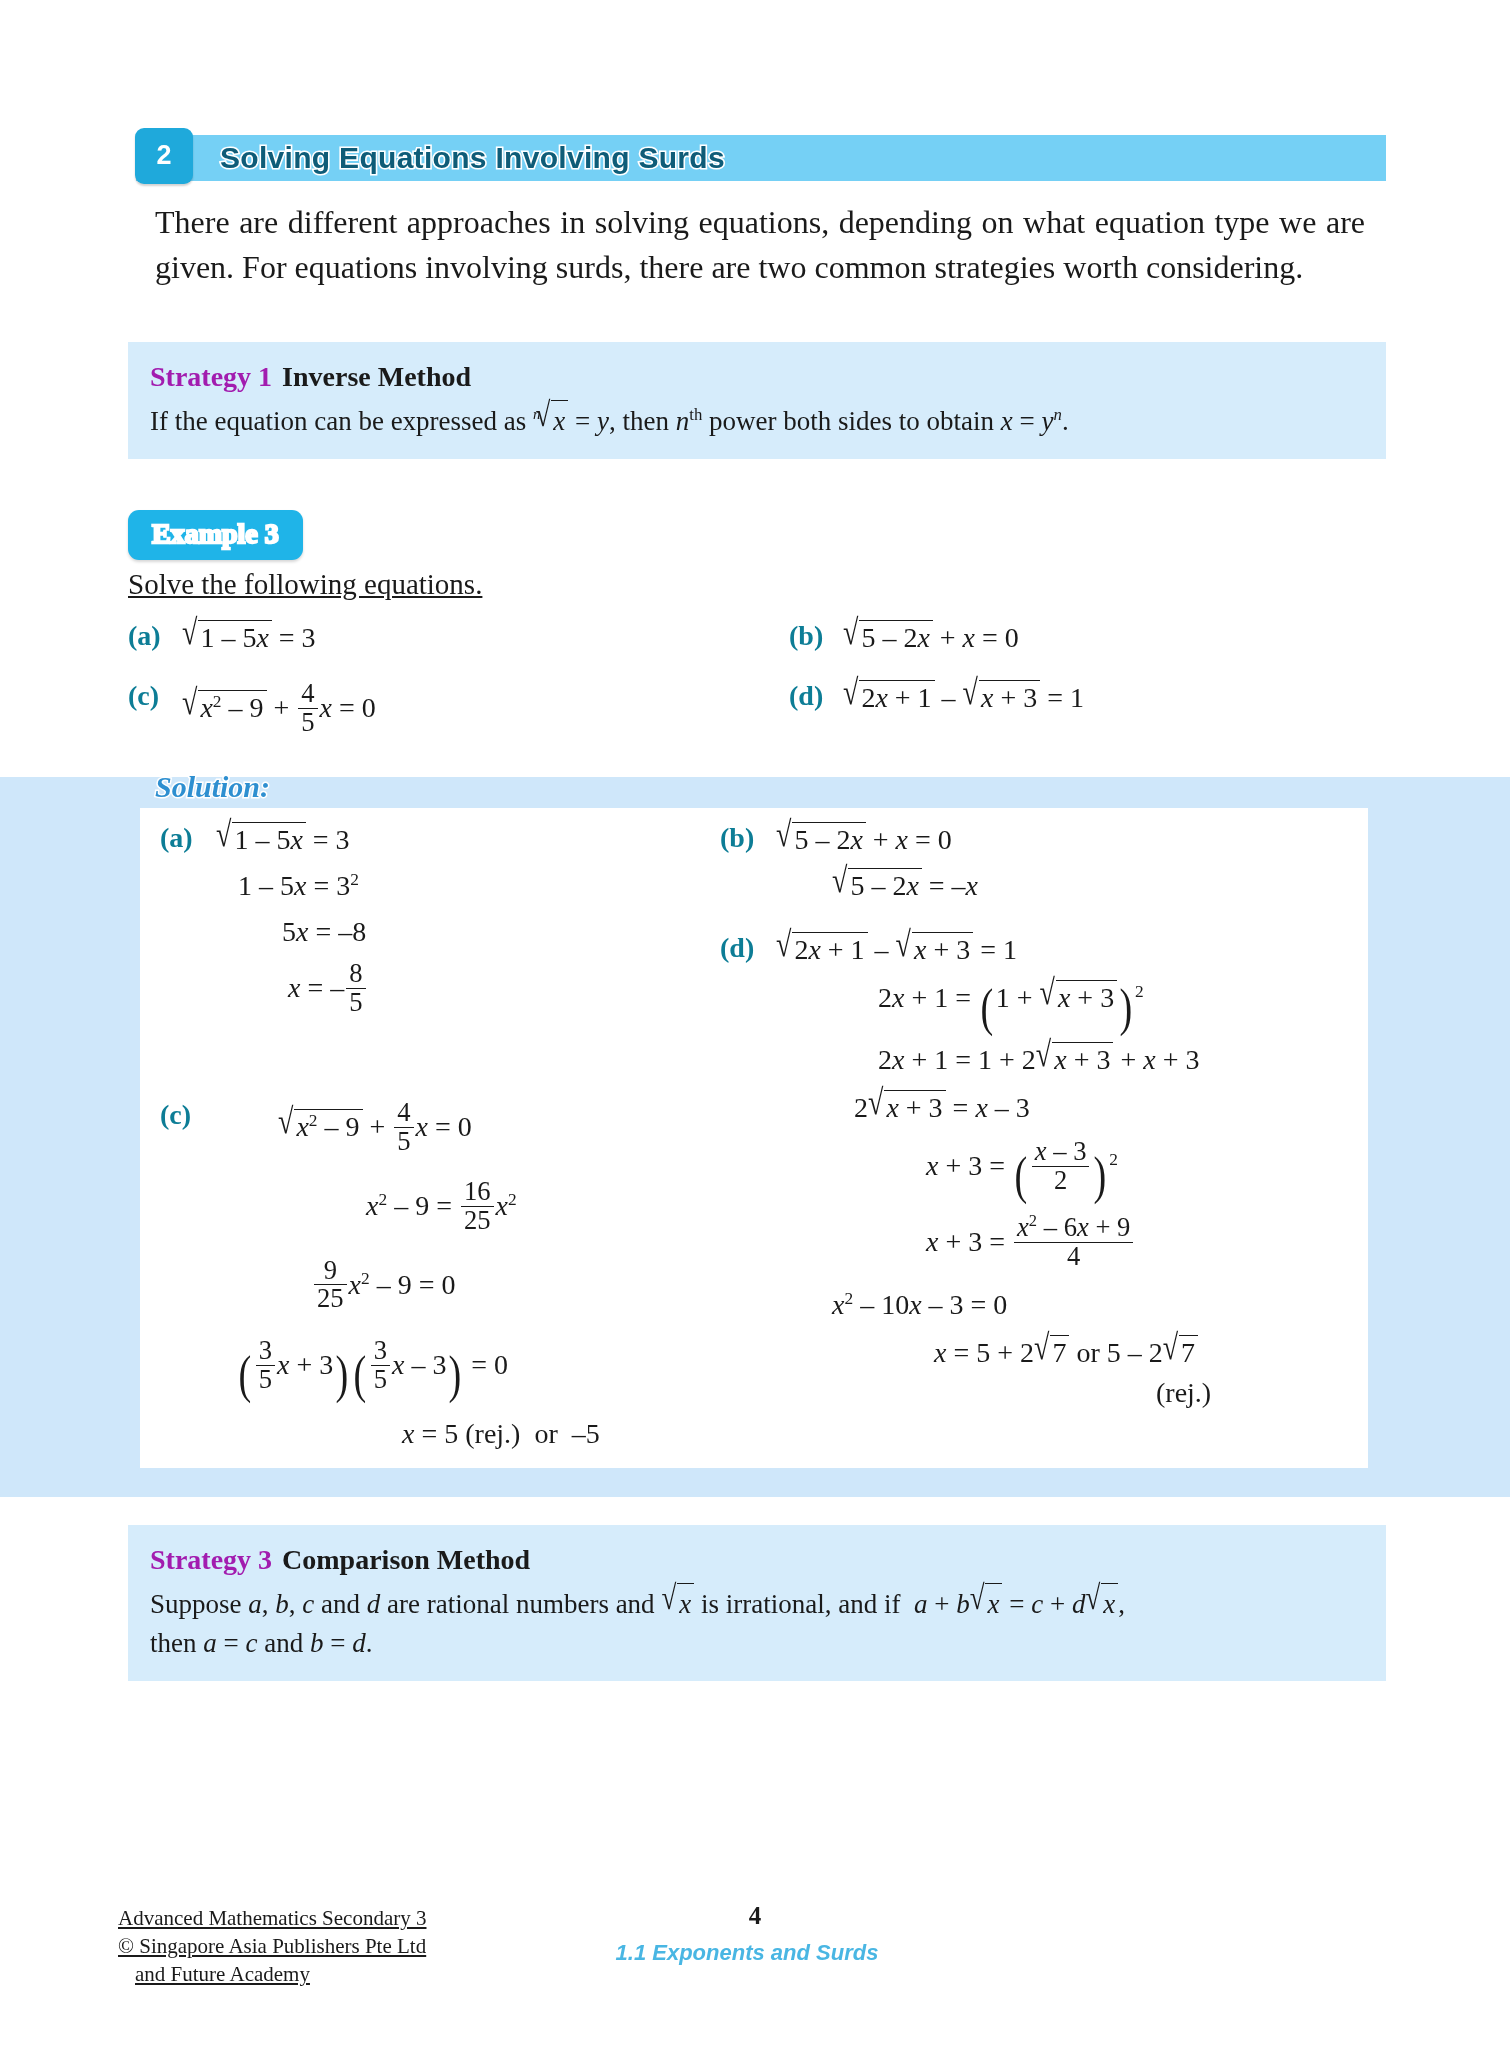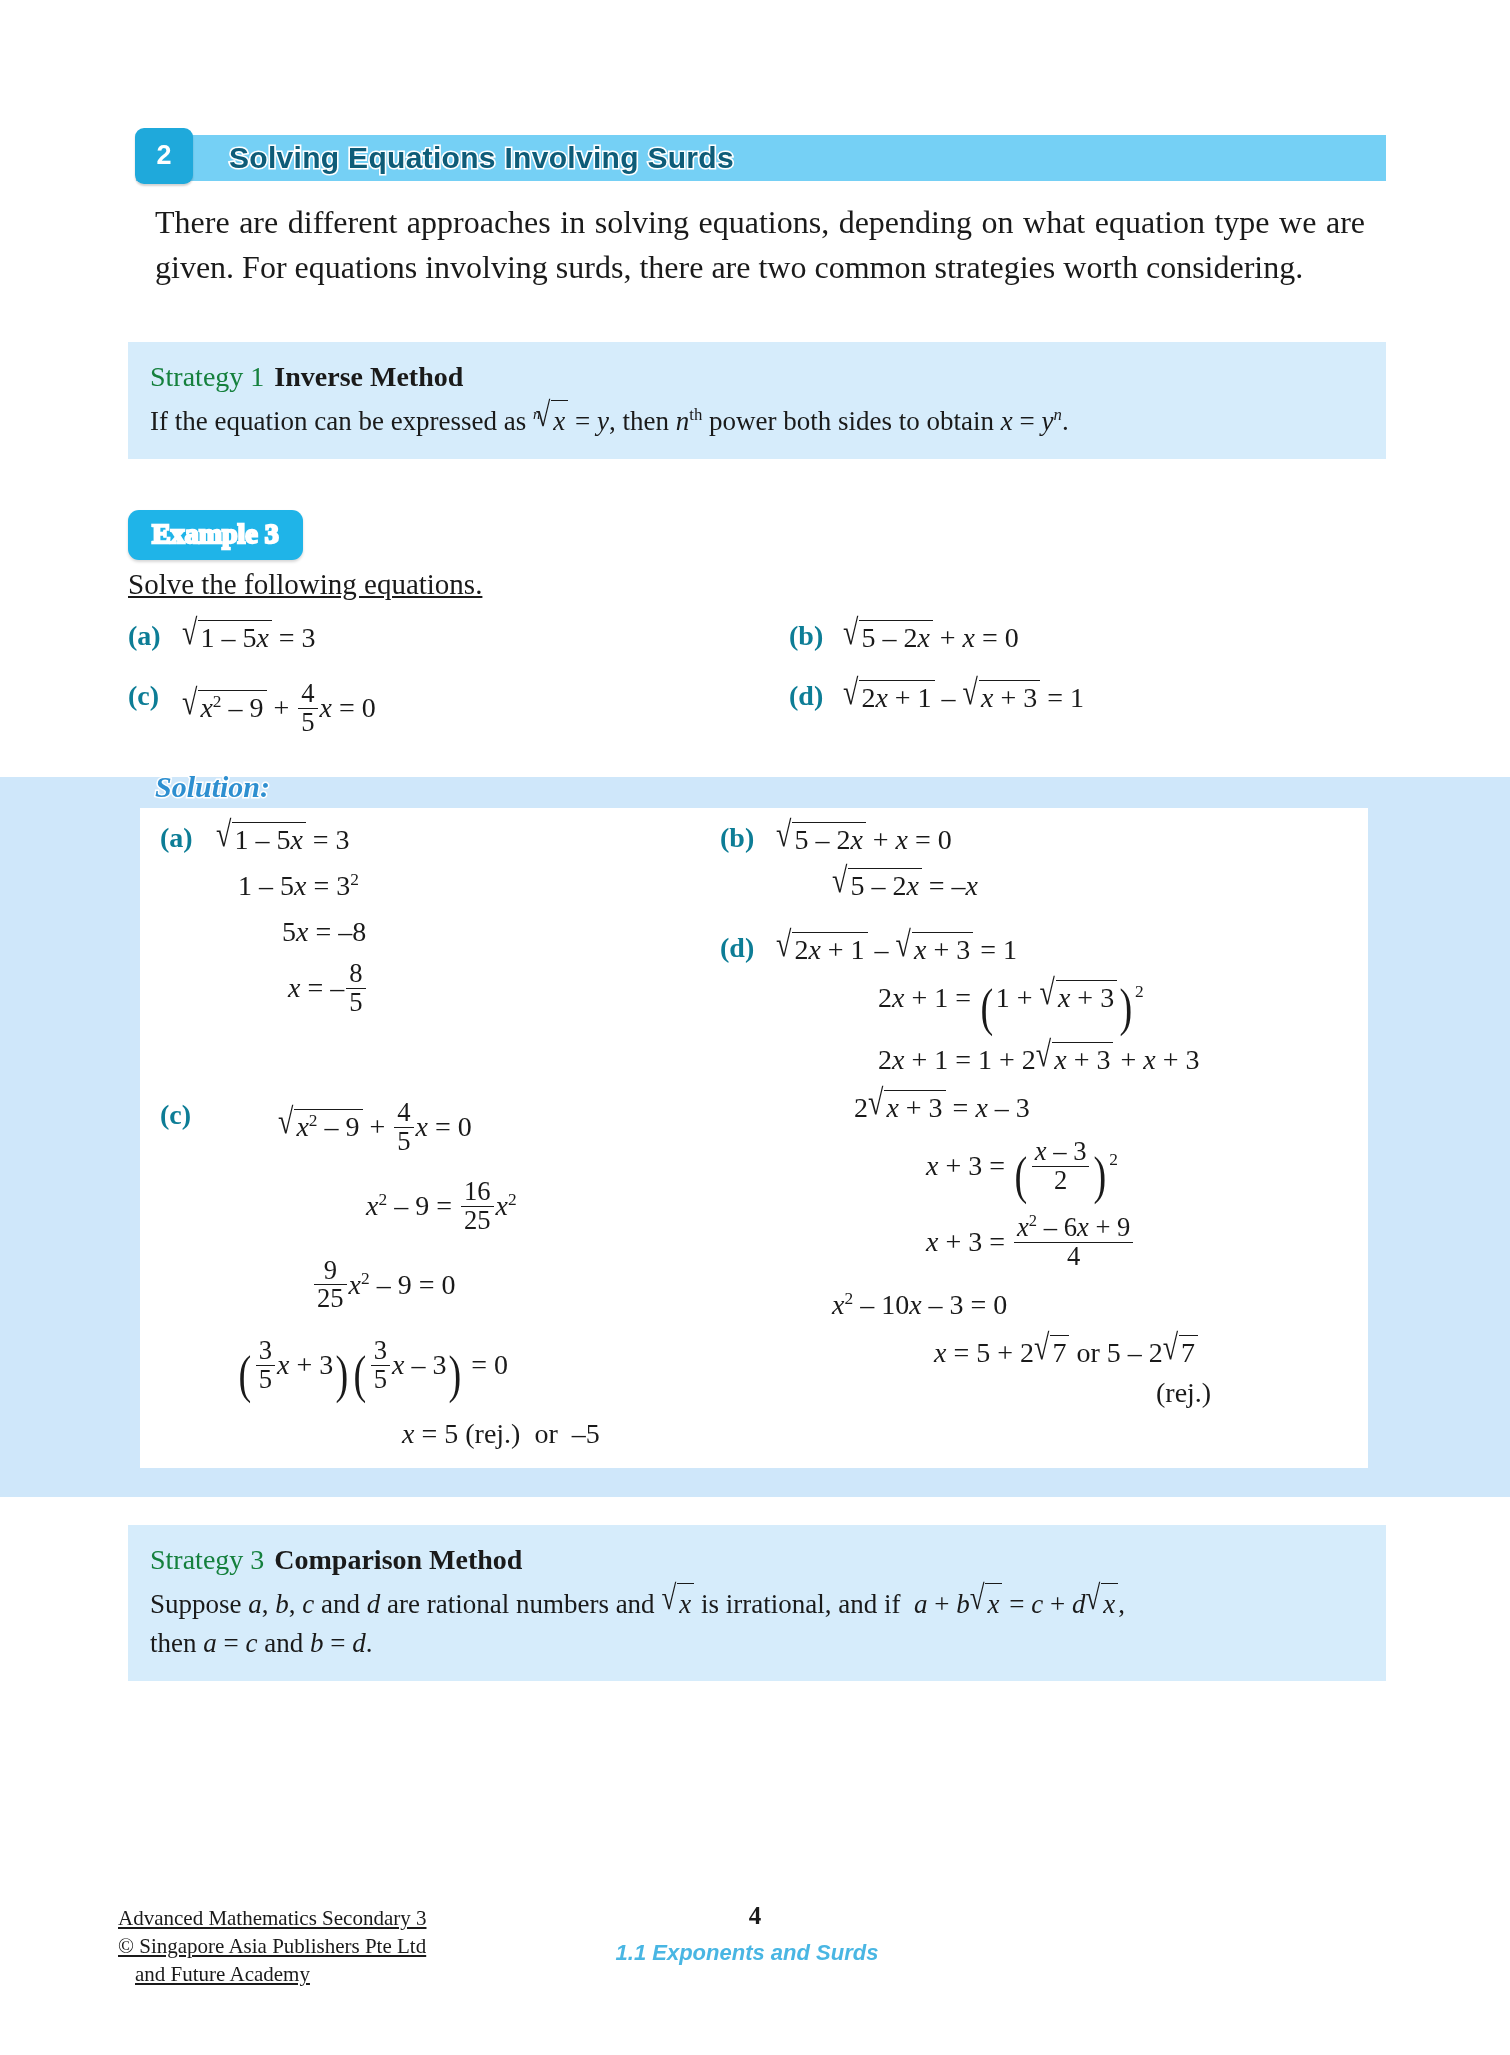--- a/index.html
+++ b/index.html
@@ -75,21 +75,21 @@
     width:58px; height:56px; margin-top:-5px; margin-left:-1px;
     background:#1fa9db;
     border-radius:9px;
     color:#ffffff;
     font-family:"Liberation Sans", sans-serif;
     font-weight:bold; font-size:27px;
     display:flex; align-items:center; justify-content:center;
     box-shadow:0 2px 2px rgba(0,0,0,.18);
   }
   .section-title {
-    margin-left:36px;
+    margin-left:27px;
     font-family:"Liberation Sans", sans-serif;
     font-weight:bold;
     font-size:30px;
     letter-spacing:.3px;
     color:#0e5c78;
     -webkit-text-stroke:3.2px #ffffff;
     paint-order:stroke fill;
   }
 
   
@@ -103,21 +103,21 @@
   .strategy-box {
     position:absolute; left:128px; width:1258px;
     background:#d6ecfb;
     padding:16px 22px 18px 22px;
     box-sizing:border-box;
   }
   #strategy1 { top:342px; }
   #strategy2 { top:1525px; }
   .strategy-head { font-size:27px; line-height:1.35; margin-bottom:4px; }
   .strategy-label {
-    color:#15803d; font-weight:normal; font-size:28px;
+    color:#a21caf; font-weight:bold; font-size:28px;
     font-family:"Liberation Serif", serif;
   }
   .strategy-name { font-weight:bold; font-size:28px; margin-left:10px; }
   .strategy-body { font-size:27px; line-height:1.45; }
 
   
   .example-badge {
     position:absolute; left:128px; top:510px;
     background:#1fb4e8;
     border-radius:11px;

